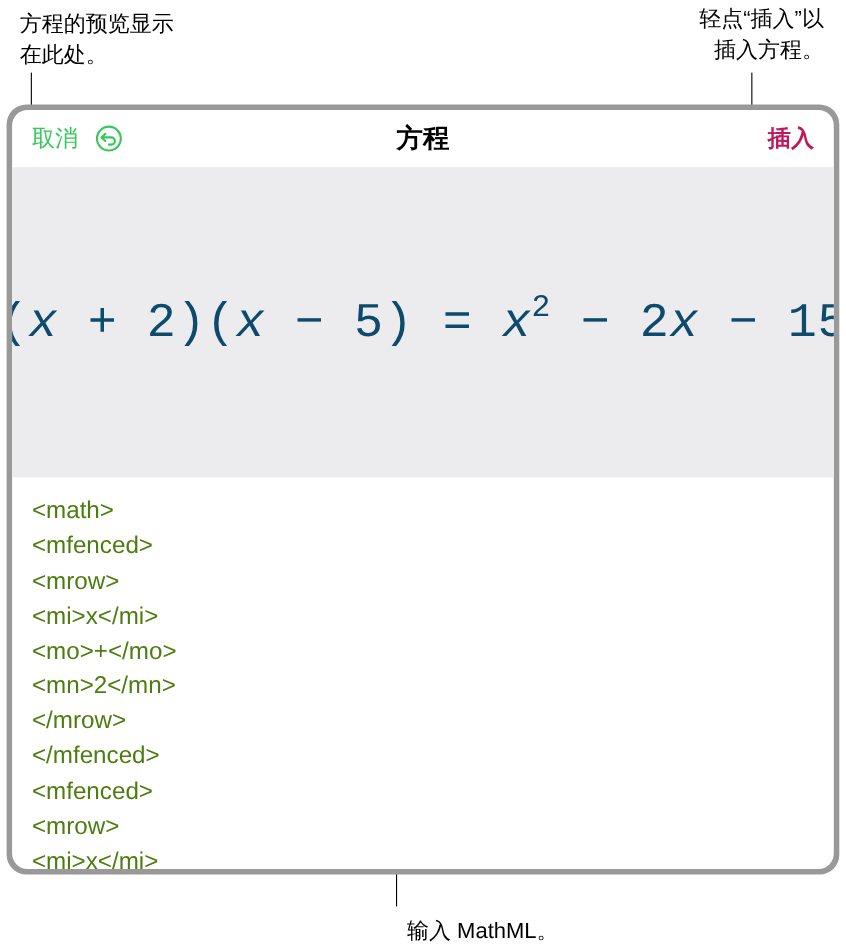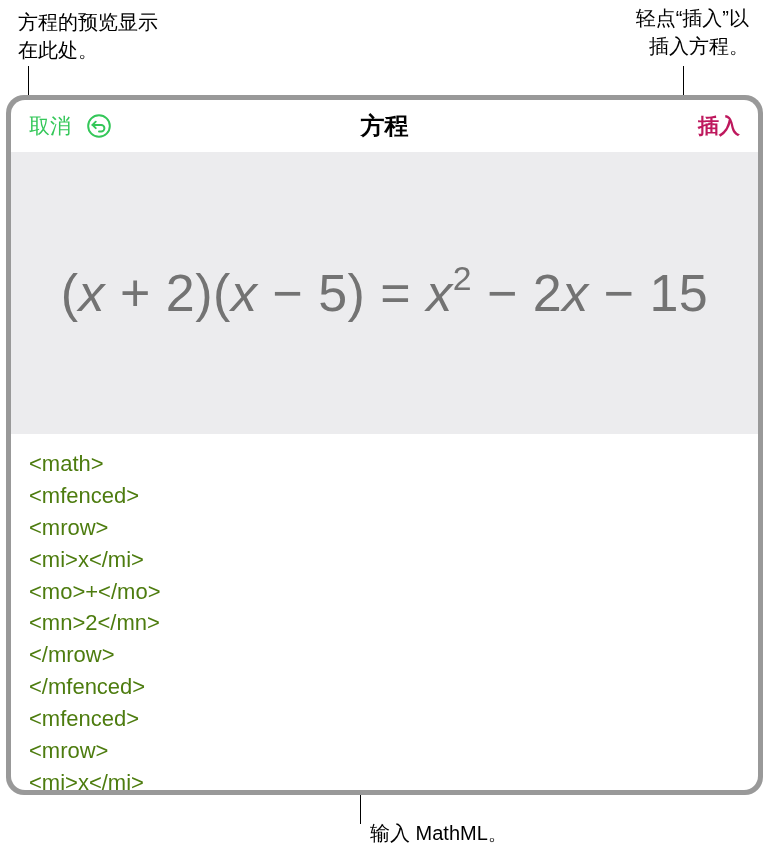--- a/index.html
+++ b/index.html
@@ -28,21 +28,21 @@
       left: 18px;
     }
     
     .callout-top-right {
       top: 4px;
       right: 20px;
       text-align: right;
     }
     
     .callout-bottom {
-      bottom: 18px;
+      bottom: 4px;
       left: 370px;
     }
     
     .callout-line {
       position: absolute;
       background: #000;
     }
     
     .line-topleft {
       top: 66px;
@@ -136,23 +136,23 @@
     .preview-area {
       background: #ececee;
       flex: 0 0 282px;
       display: flex;
       align-items: center;
       justify-content: center;
       padding: 0 10px;
     }
     
     .equation-preview {
-      font-family: Liberation Sans, sans-serif;
-      font-size: 52px;
-      color: #737373;
+      font-family: Liberation Mono, monospace;
+      font-size: 44px;
+      color: #0c4a6e;
       white-space: nowrap;
       letter-spacing: 0.5px;
     }
     
     .equation-preview .var {
       font-style: italic;
     }
     
     .equation-preview sup {
       font-size: 0.65em;

